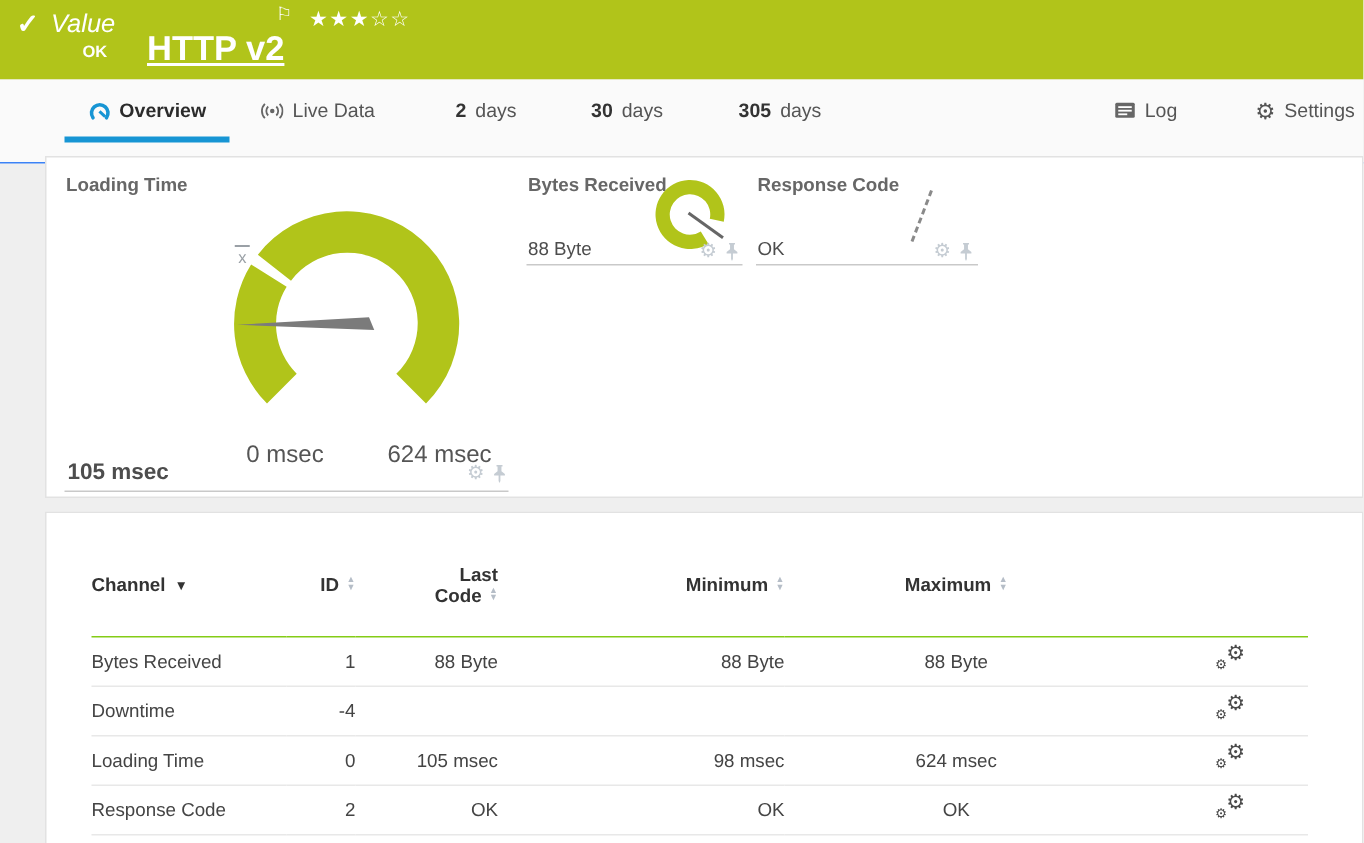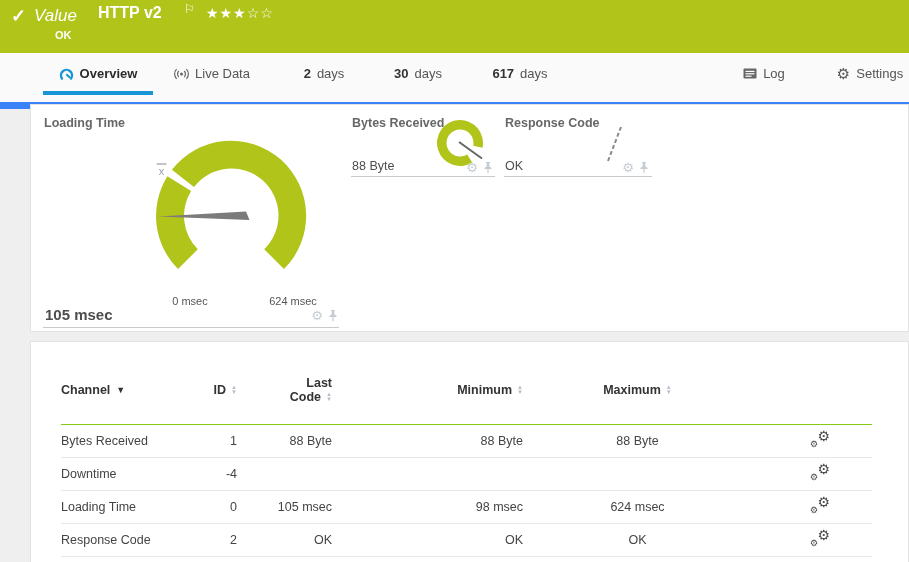--- a/index.html
+++ b/index.html
@@ -3,27 +3,27 @@
 <meta charset="utf-8">
 <style>
   * { box-sizing: border-box; margin: 0; padding: 0; }
   body { font-family: "Liberation Sans", sans-serif; background: #efefef; }
   #page { position: relative; width: 909px; height: 562px; background: #efefef; overflow: hidden; }
 
   
   .sensor-header { position: absolute; top: 0; left: 0; width: 100%; height: 53px; background: #b1c41a; color: #fff; }
   .check { position: absolute; left: 11px; top: 5px; font-size: 18px; font-weight: bold; }
   .kind { position: absolute; left: 34px; top: 6px; font-size: 17px; font-style: italic; }
-  .sname { position: absolute; left: 98px; top: 4px; font-size: 16px; font-weight: bold; }
+  .sname { position: absolute; left: 98px; top: 19px; font-size: 23px; font-weight: bold; text-decoration: underline; }
   .flag { position: absolute; left: 184px; top: 2px; font-size: 12px; font-family: "DejaVu Sans", sans-serif; }
   .stars { position: absolute; left: 206px; top: 5px; font-size: 14px; letter-spacing: 1px; font-family: "DejaVu Sans", sans-serif; cursor: pointer; }
   .sstatus { position: absolute; left: 55px; top: 29px; font-size: 11px; font-weight: bold; }
 
   
-  .tabbar { position: absolute; top: 53px; left: 0; width: 100%; height: 56px; background: #fafafa; border-bottom: 7px solid #3b82f6; text-align: center; }
+  .tabbar { position: absolute; top: 53px; left: 0; width: 100%; height: 56px; background: #fafafa; border-bottom: 1px solid #3b82f6; text-align: center; }
   .tab { position: absolute; top: 0; height: 41px; display: flex; align-items: center; justify-content: center; gap: 6px; font-size: 13px; color: #555; cursor: pointer; white-space: nowrap; }
   .tab .num { font-weight: bold; color: #333; }
   .tab.active { color: #2b2b2b; font-weight: bold; }
   .tab.active::after { content: ""; position: absolute; left: 0; bottom: -1px; width: 100%; height: 4px; background: #1795d4; }
   .t-ov { left: 43px; width: 110px; }
   .t-ld { left: 168px; width: 88px; }
   .t-d2 { left: 293px; width: 62px; }
   .t-d30 { left: 383px; width: 70px; }
   .t-d365 { left: 485px; width: 70px; }
   .t-hd { left: 588px; width: 112px; }
@@ -33,21 +33,21 @@
 
   
   .panel { position: absolute; left: 30px; background: #fff; border: 1px solid #e2e2e2; }
   .panel.gauges { top: 104px; width: 879px; height: 228px; }
   .cell { position: absolute; }
   .cell-title { position: absolute; font-size: 12.5px; font-weight: bold; color: #676767; }
   .cell-value { position: absolute; color: #4d4d4d; }
   .underline { position: absolute; border-top: 1px solid #c9c9c9; }
   .foot-icons { position: absolute; display: flex; gap: 5px; align-items: center; color: #c5ccd3; cursor: pointer; }
   .foot-icons .g { font-family: "DejaVu Sans", sans-serif; font-size: 13px; line-height: 12px; }
-  .axis-label { position: absolute; font-size: 11px; color: #555; text-align: center; width: 80px; }
+  .axis-label { position: absolute; font-size: 16px; color: #555; text-align: center; width: 80px; }
 
   .c-primary { left: 2px; top: 2px; width: 312px; height: 224px; }
   .c-bytes   { left: 320px; top: 2px; width: 146px; height: 72px; }
   .c-resp    { left: 473px; top: 2px; width: 150px; height: 72px; }
 
   
   .panel.table { top: 341px; width: 879px; height: 230px; }
   table.channels { border-collapse: collapse; margin: 14px 0 0 30px; table-layout: fixed; }
   table.channels th { height: 68px; vertical-align: middle; font-size: 12.5px; color: #333; font-weight: bold; border-bottom: 1px solid #84cc16; }
   table.channels td { height: 33px; font-size: 12.5px; color: #444; border-bottom: 1px solid #e8e8e8; }
@@ -98,21 +98,21 @@
     </div>
     <div class="tab t-d2">
       <span class="num">2</span>
       <span>days</span>
     </div>
     <div class="tab t-d30">
       <span class="num">30</span>
       <span>days</span>
     </div>
     <div class="tab t-d365">
-      <span class="num">617</span>
+      <span class="num">305</span>
       <span>days</span>
     </div>
     <div class="tab t-log">
       <svg width="14" height="11" viewBox="0 0 14 11">
         <rect x="0.5" y="0.5" width="13" height="10" rx="1" fill="#666"></rect>
         <rect x="2.5" y="2.8" width="9" height="1.2" fill="#fff"></rect>
         <rect x="2.5" y="5.2" width="9" height="1.2" fill="#fff"></rect>
         <rect x="2.5" y="7.6" width="6" height="1.2" fill="#fff"></rect>
       </svg>
       <span>Log</span>

